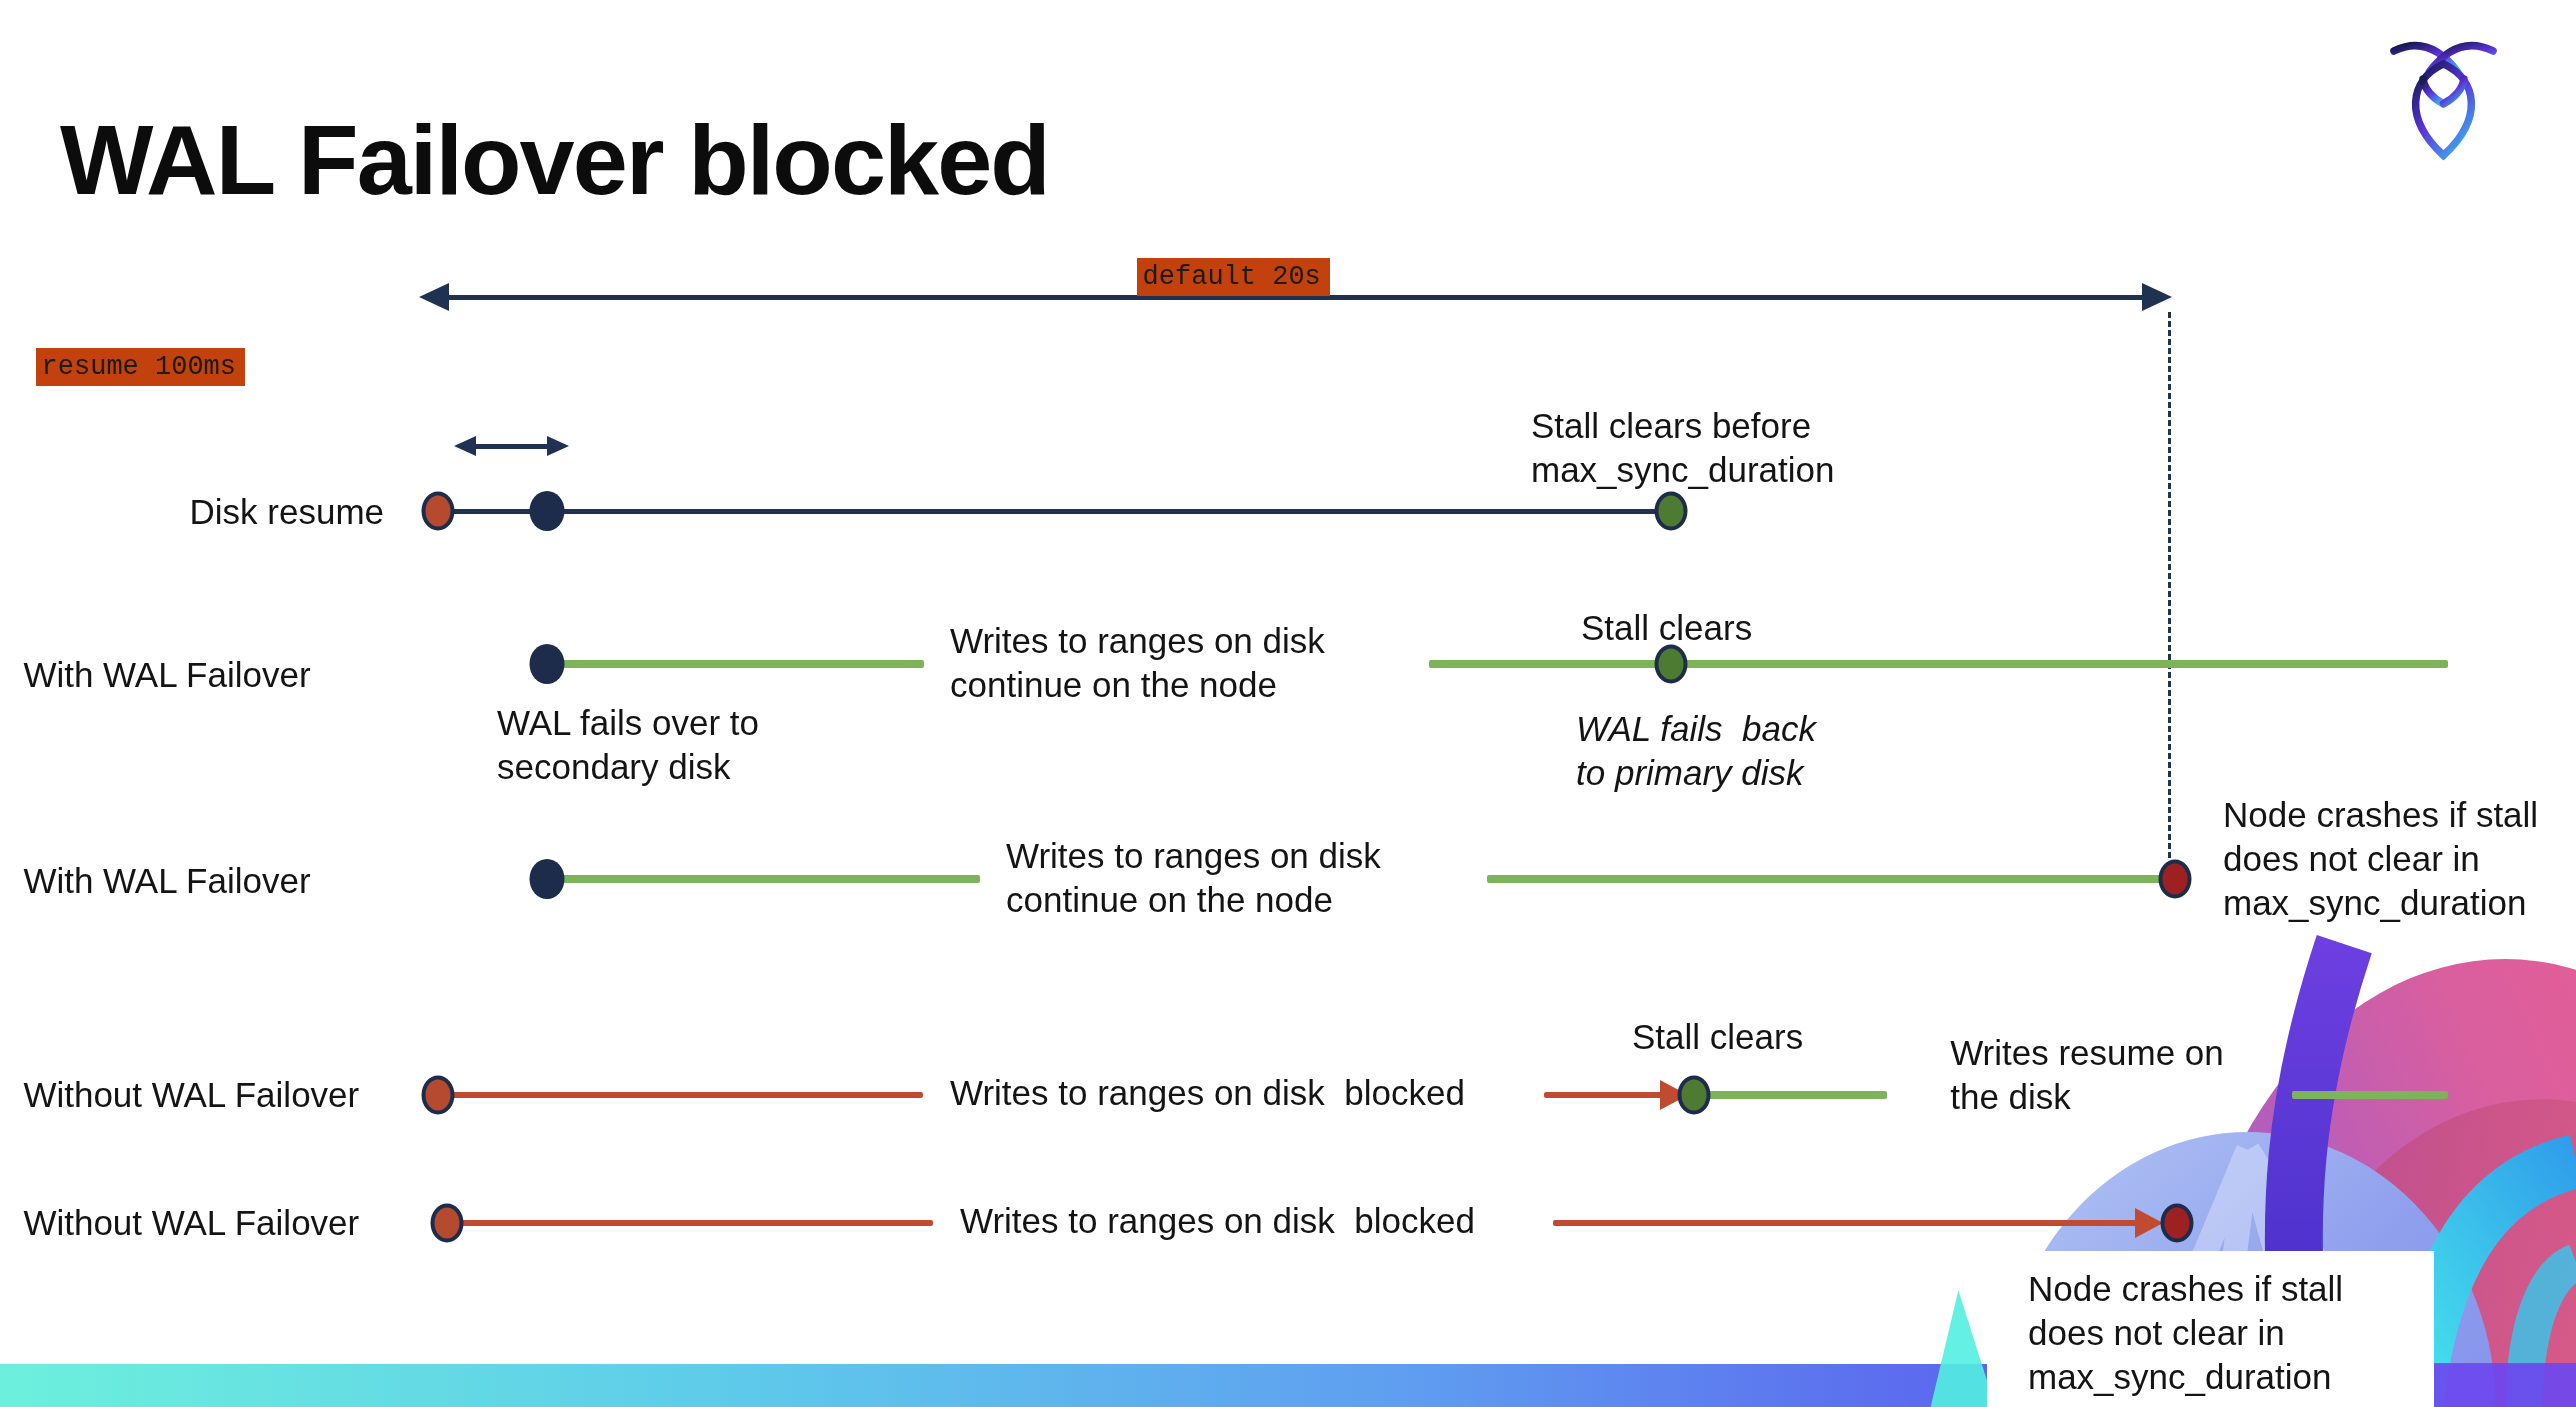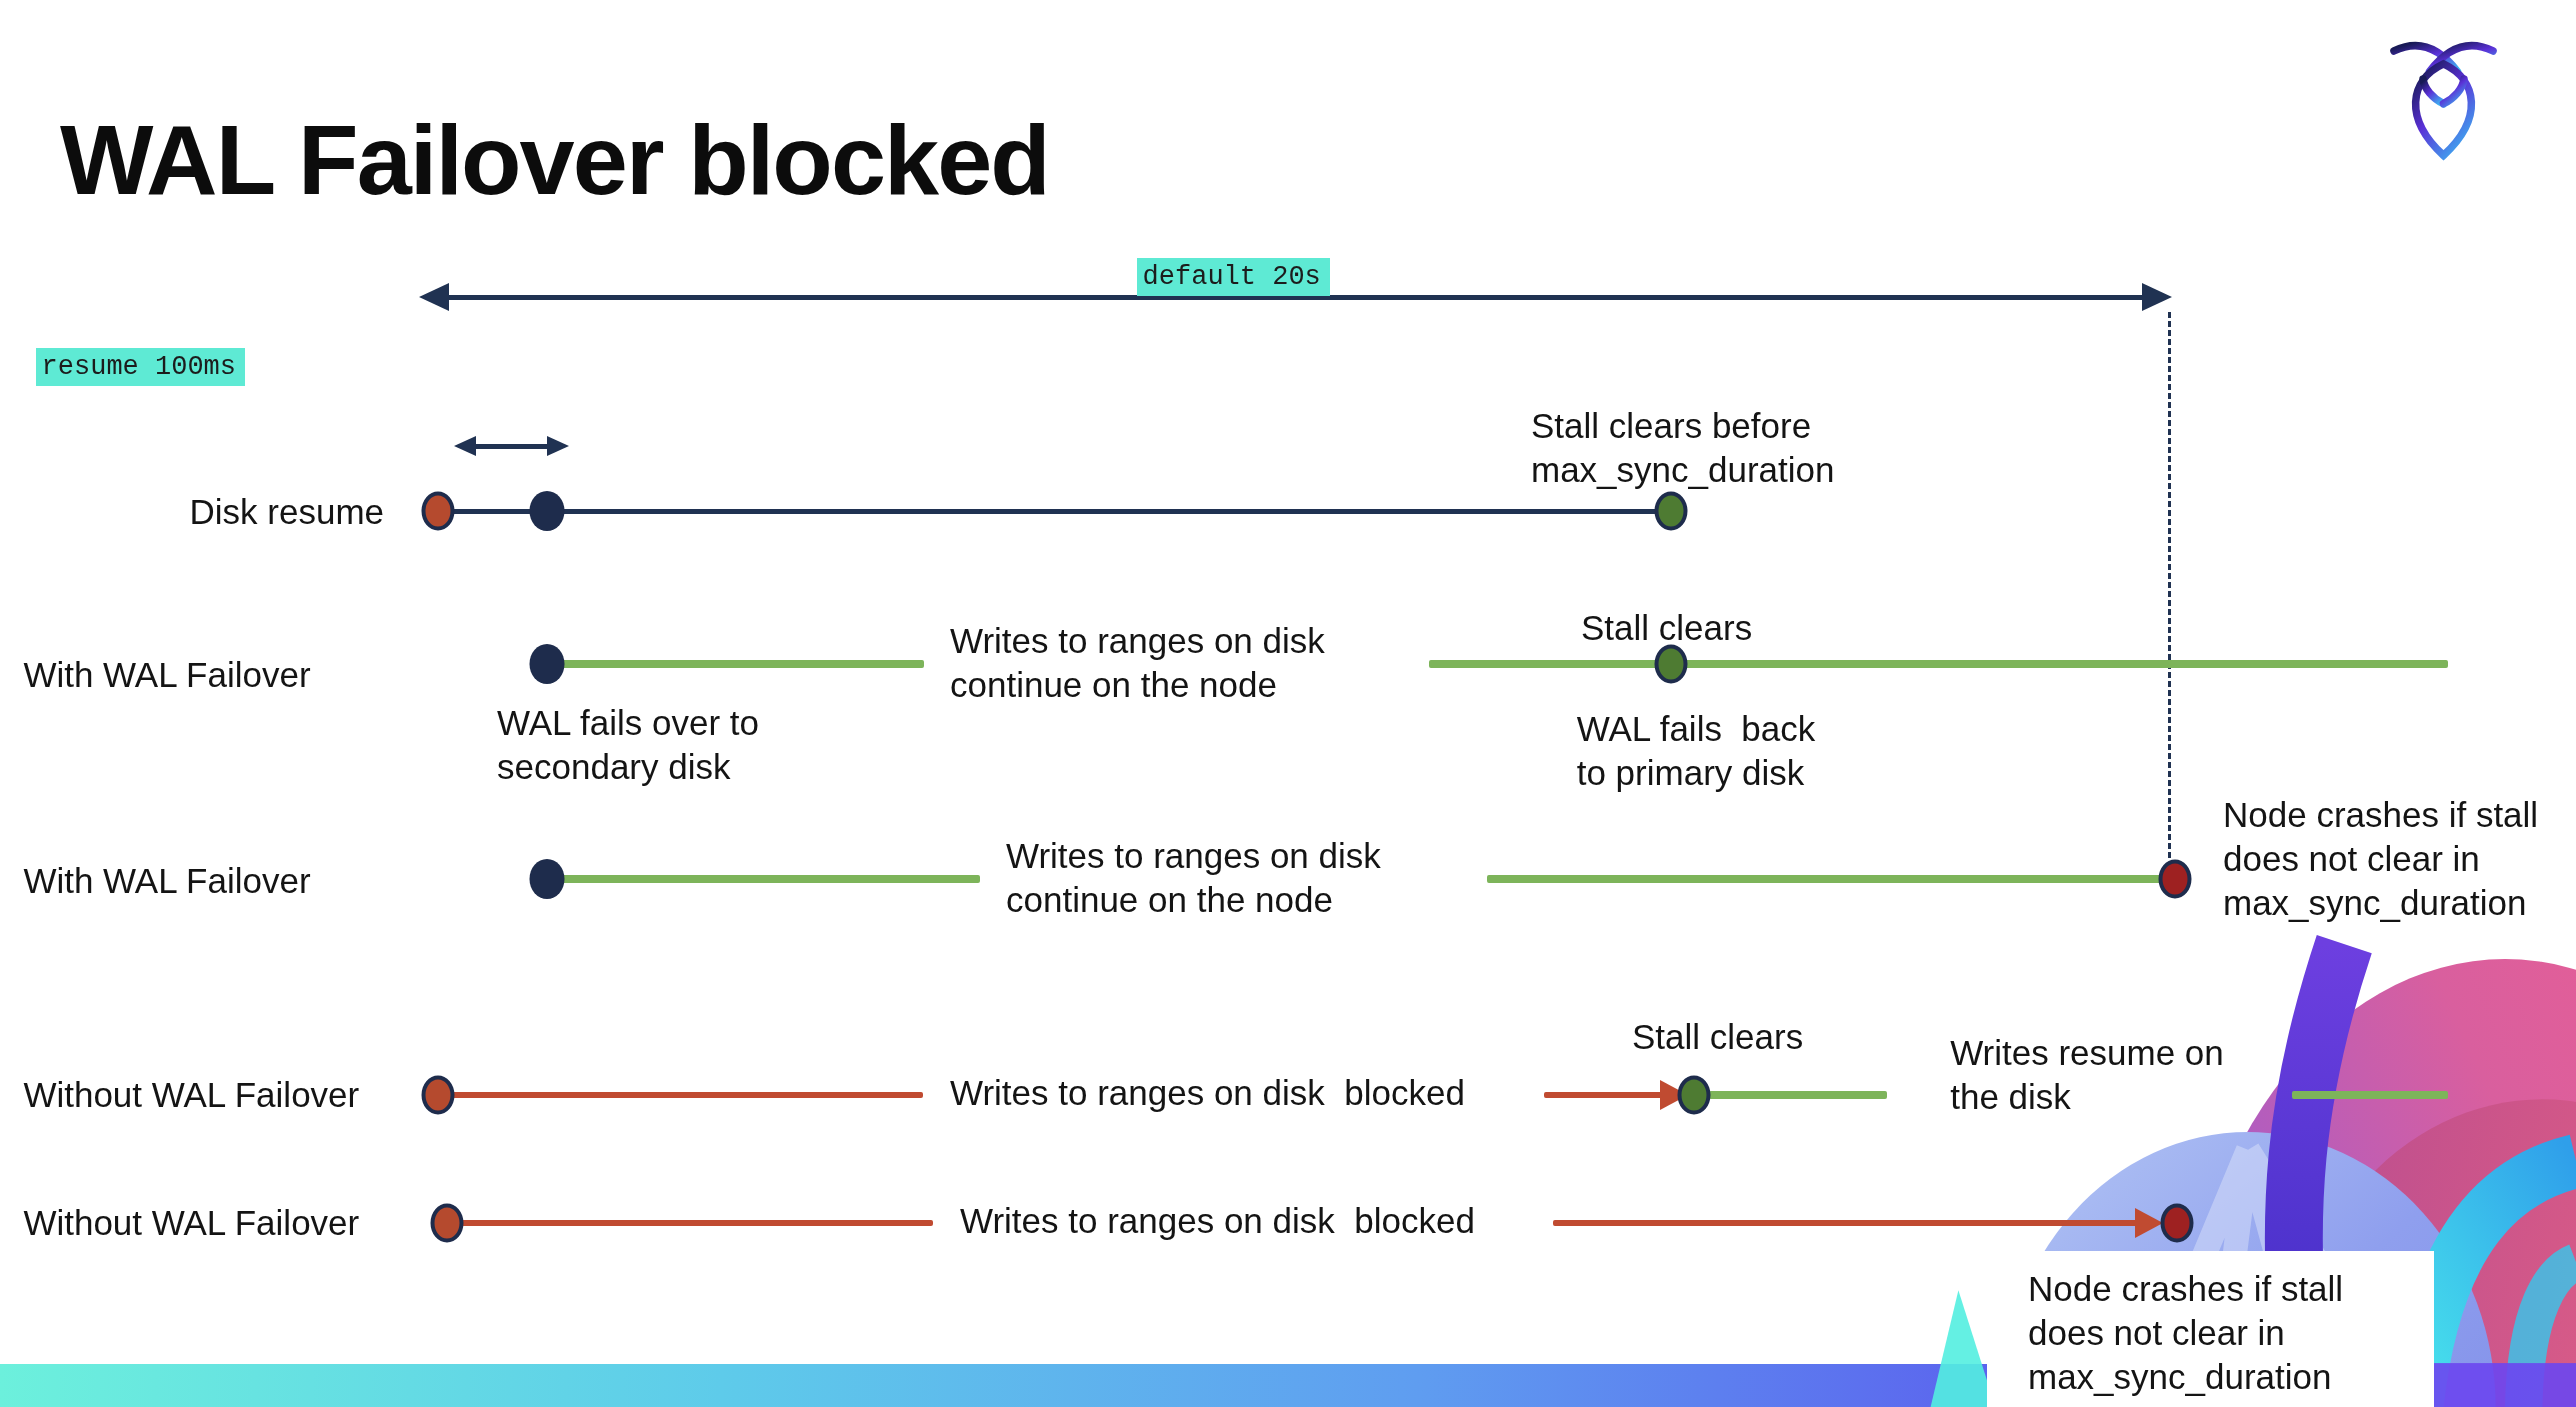--- a/index.html
+++ b/index.html
@@ -9,21 +9,21 @@
   
   .title{left:60px;top:37px;font-size:99px;font-weight:800;letter-spacing:-1.9px;color:#0c0c0c;
          font-family:"Liberation Sans",sans-serif;}
   .t{position:absolute;font-size:35px;line-height:44px;color:#141414;z-index:3;}
   .t span{display:block;}
   .center{text-align:left;transform:translateX(-50%);}
   .right{text-align:right;}
   .pre{white-space:pre;}
   .code{position:absolute;font-family:"Liberation Mono","DejaVu Sans Mono",monospace;
         font-size:27px;line-height:32px;color:#1c1c1c;z-index:3;}
-  .code span{display:inline-block;background:#5eead4;padding:2.8px 9.3px 3.7px 5.6px;margin-bottom:13px;}
+  .code span{display:inline-block;background:#c2410c;padding:2.8px 9.3px 3.7px 5.6px;margin-bottom:13px;}
   
   .hline{position:absolute;z-index:2;border-radius:1.9px;}
   .navy-l{height:4.7px;background:#203252;}
   .green-l{height:8.4px;background:#7db45a;}
   .red-l{height:5.6px;background:#c04b31;}
   .dot{position:absolute;z-index:3;border-radius:50%;transform:translate(-50%,-50%);}
   .dot.c{width:25px;height:31px;border:4.7px solid #1e2c4c;}
   .dot.navy{width:35px;height:40px;background:#1e2c4c;border:none;}
   .dot.red{background:#b54a2e;}
   .dot.green{background:#4e7b32;}
@@ -137,21 +137,21 @@
 <div class="dot c green abs" style="left:1671px;top:664px;"></div>
 <div class="t" style="left:950px;top:619px;">
   <span>Writes to ranges on disk</span>
   <span>continue on the node</span>
 </div>
 <div class="t" style="left:1581px;top:606px;">Stall clears</div>
 <div class="t center" style="left:628px;top:701px;">
   <span>WAL fails over to</span>
   <span>secondary disk</span>
 </div>
-<div class="t center" style="left:1696px;top:707px;">
+<div class="t center" style="left:1696px;top:707px;font-style:italic;">
   <span class="pre">WAL fails  back</span>
   <span>to primary disk</span>
 </div>
 
 <div class="t" style="left:23.4px;top:859px;">With WAL Failover</div>
 <div class="abs hline green-l" style="left:547px;top:875px;width:433px;"></div>
 <div class="abs hline green-l" style="left:1487px;top:875px;width:688px;"></div>
 <div class="dot navy abs" style="left:547px;top:879px;"></div>
 <div class="dot c crash abs" style="left:2175px;top:879px;"></div>
 <div class="t" style="left:1006px;top:834px;">

